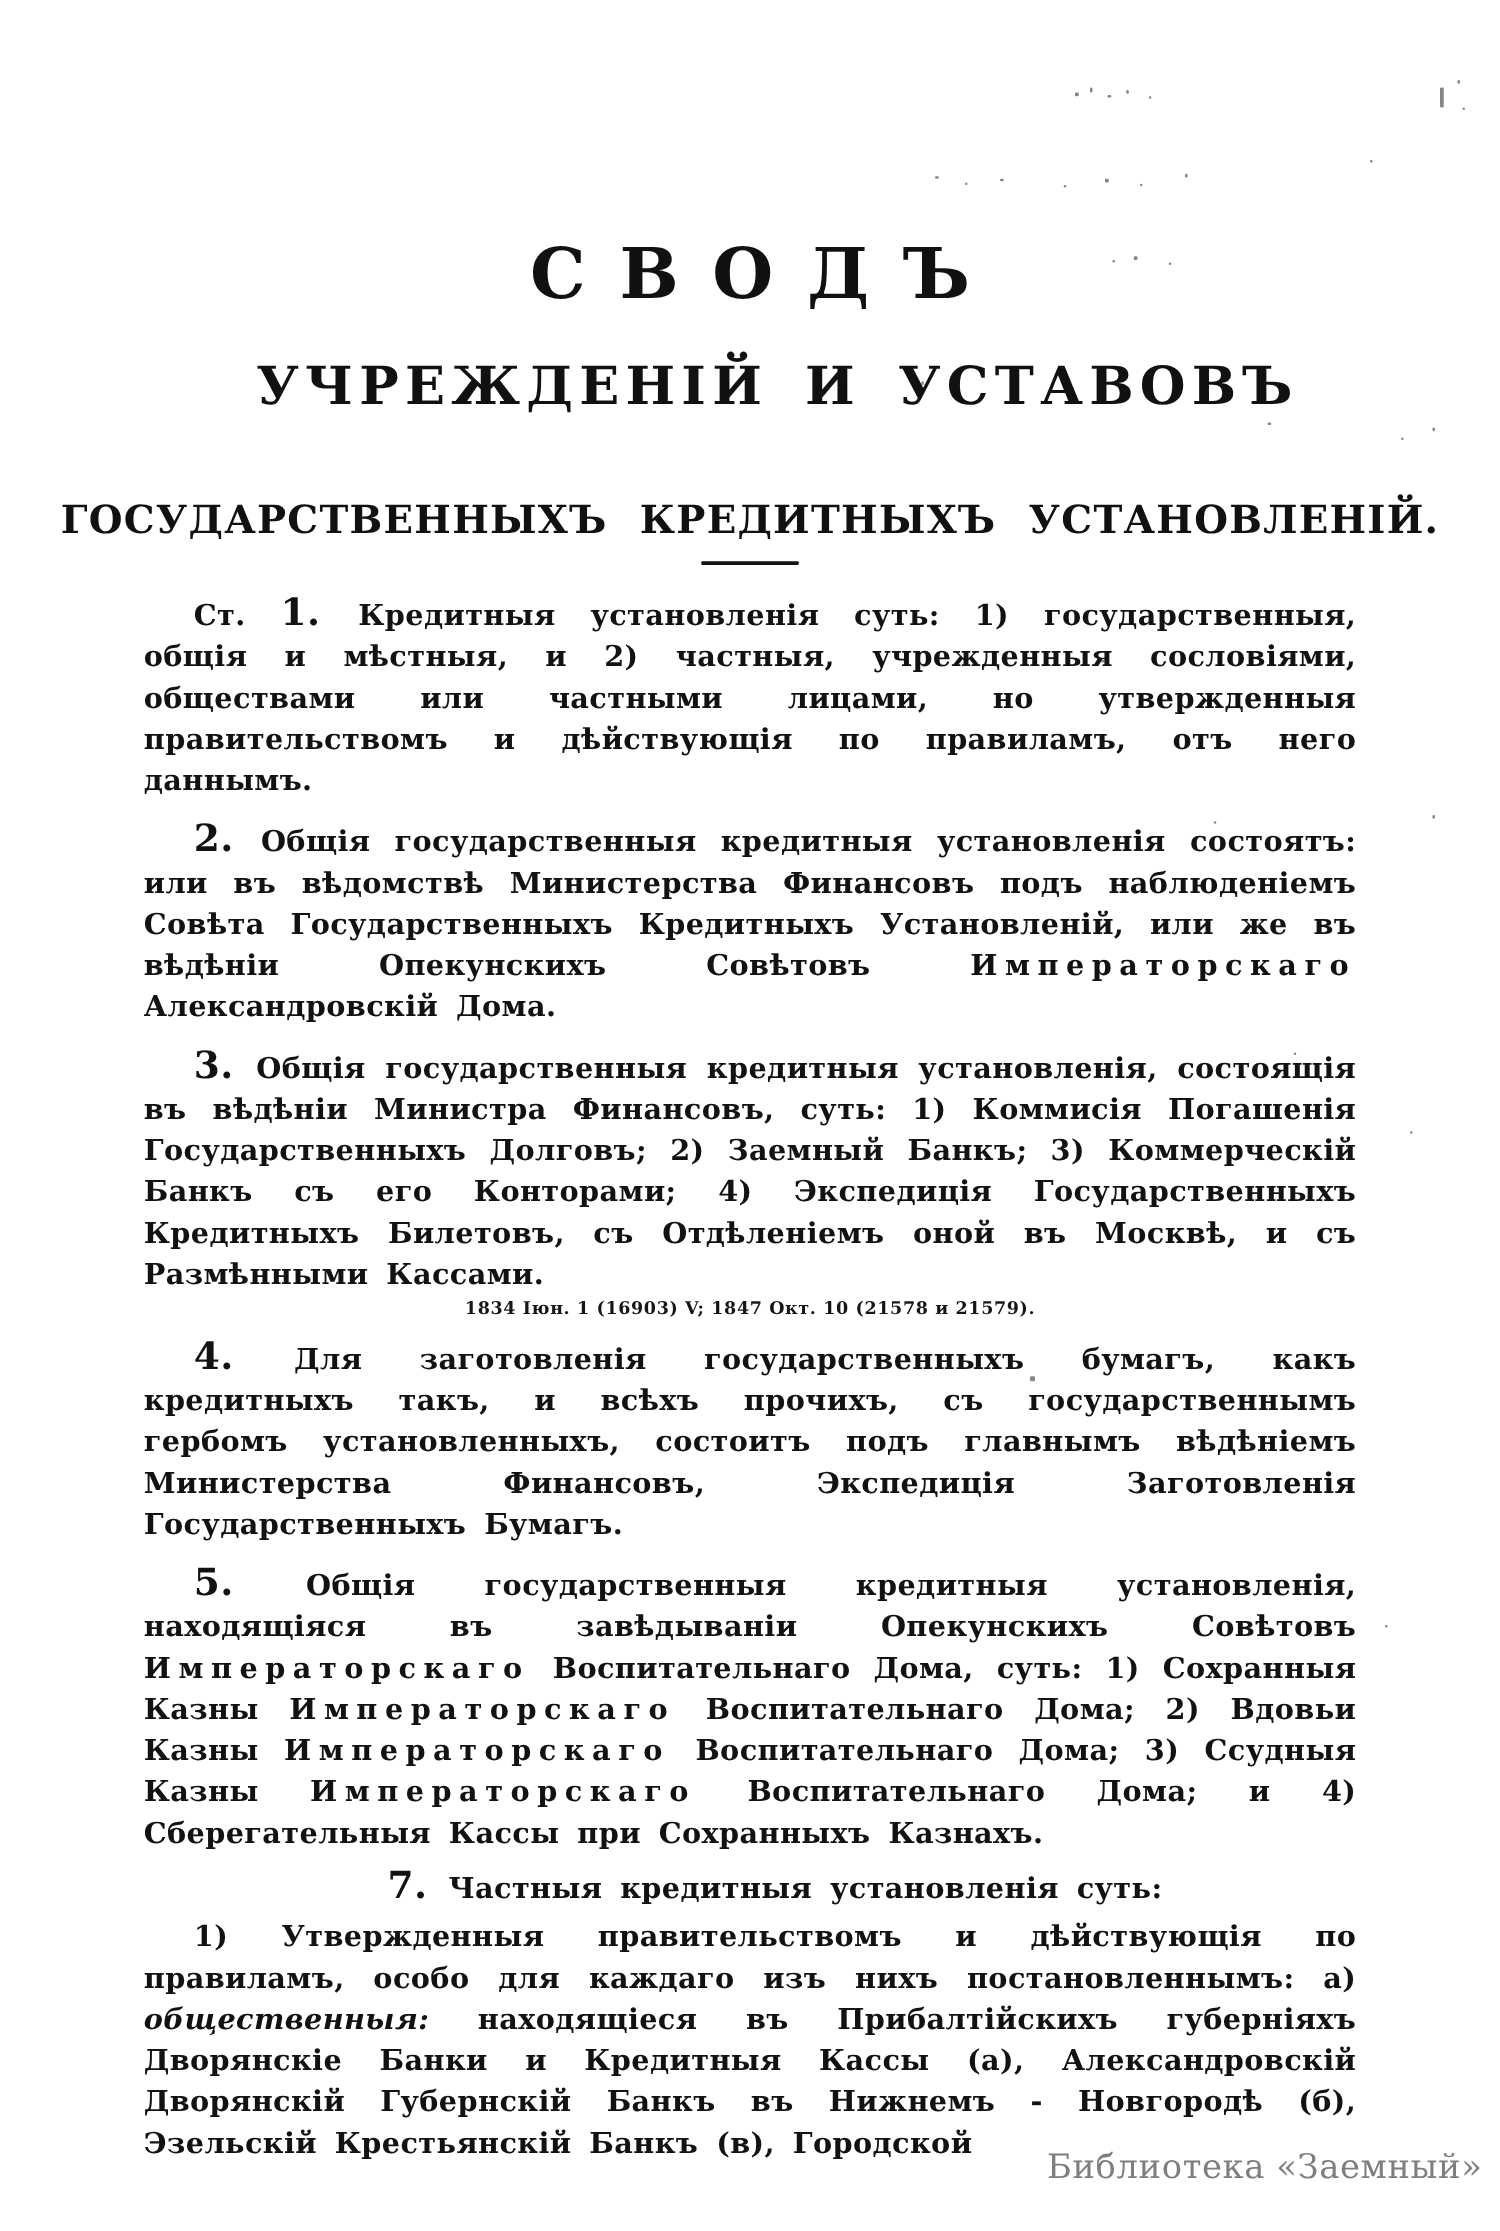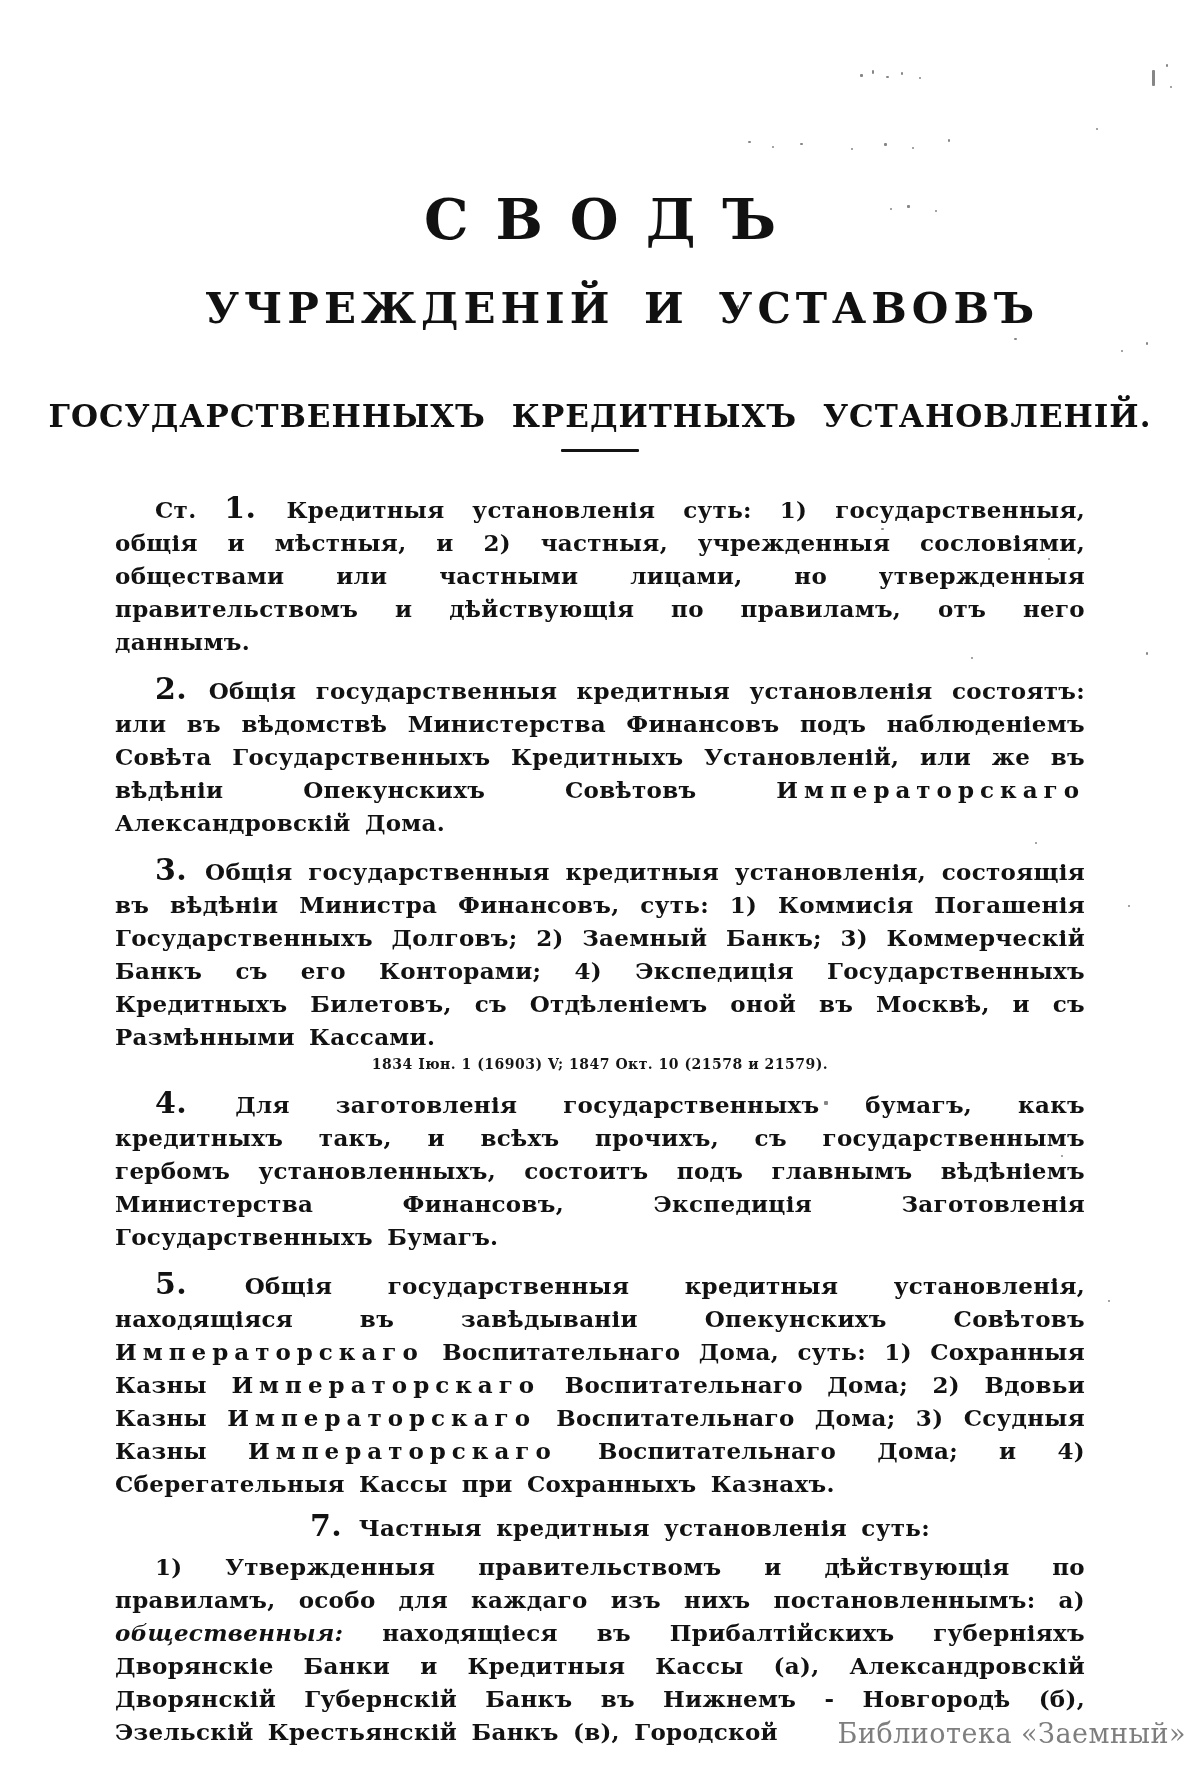--- a/index.html
+++ b/index.html
@@ -38,21 +38,21 @@
   .articles {
     position:absolute; top:462px; left:115px; width:970px;
   }
   .para {
     margin-top:16px;
     font-size:23px; line-height:33px; font-weight:bold;
     text-align:justify; text-indent:40px;
     word-spacing:6px; letter-spacing:0.3px;
     color:#121212;
   }
-  .para.first { margin-top:31px; }
+  .para.first { margin-top:14px; }
   .para.head  { margin-top:11px; text-align:center; }
   .para.sub   { margin-top:6px; }
   .pnum      { font-size:30px; line-height:1; }
   .pnum.plain{ font-size:23px; }
   .ppre      { font-size:23px; }
   .spaced    { letter-spacing:6px; }
   .it        { font-style:italic; }
   .citation {
     margin-top:3px; text-align:center;
     font-size:14px; font-weight:bold; letter-spacing:0.5px;

